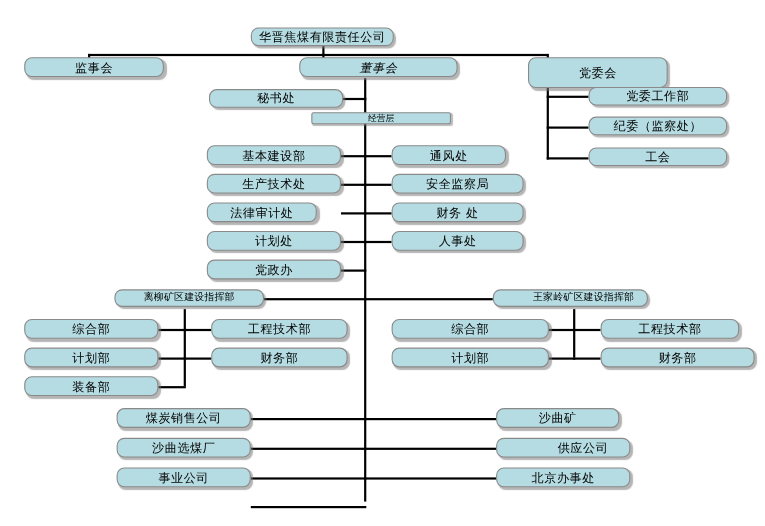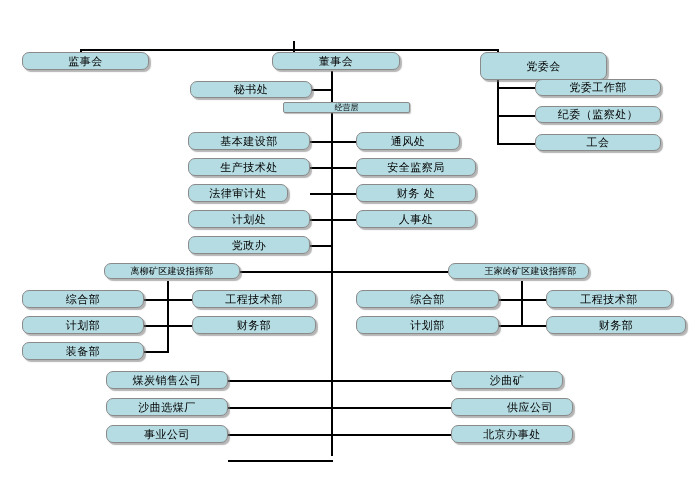--- a/index.html
+++ b/index.html
@@ -97,23 +97,24 @@
 
   <div class="ln h" style="left:228px;top:380px;width:105px;"></div>
   <div class="ln h" style="left:228px;top:407px;width:105px;"></div>
   <div class="ln h" style="left:228px;top:434px;width:105px;"></div>
   <div class="ln h" style="left:228px;top:460px;width:105px;"></div>
 
   <div class="ln h" style="left:331px;top:380px;width:120px;"></div>
   <div class="ln h" style="left:331px;top:407px;width:120px;"></div>
   <div class="ln h" style="left:331px;top:434px;width:120px;"></div>
 
+  <div class="node" style="left:228px;top:25px;width:130px;height:17px;">华晋焦煤有限责任公司</div>
 
   <div class="node" style="left:22px;top:52px;width:127px;height:18px;">监事会</div>
-  <div class="node" style="left:272px;top:52px;width:128px;height:18px;">董事会</div>
+  <div class="node" style="left:272px;top:52px;width:144px;height:18px;font-style:italic;">董事会</div>
   <div class="node" style="left:438px;top:52px;width:127px;height:28px;margin-left:42px;">党委会</div>
 
   <div class="node" style="left:190px;top:81px;width:122px;height:17px;">秘书处</div>
 
   <div class="node" style="left:535px;top:106px;width:126px;height:17px;">纪委（监察处）</div>
   <div class="node" style="left:535px;top:79px;width:126px;height:17px;">党委工作部</div>
   <div class="node" style="left:535px;top:134px;width:126px;height:17px;">工会</div>
 
   <div class="node tiny" style="left:283px;top:102px;width:127px;height:11px;border-radius:2px;box-shadow:1px 1px 1px rgba(120,120,120,0.5);">经营层</div>
 

